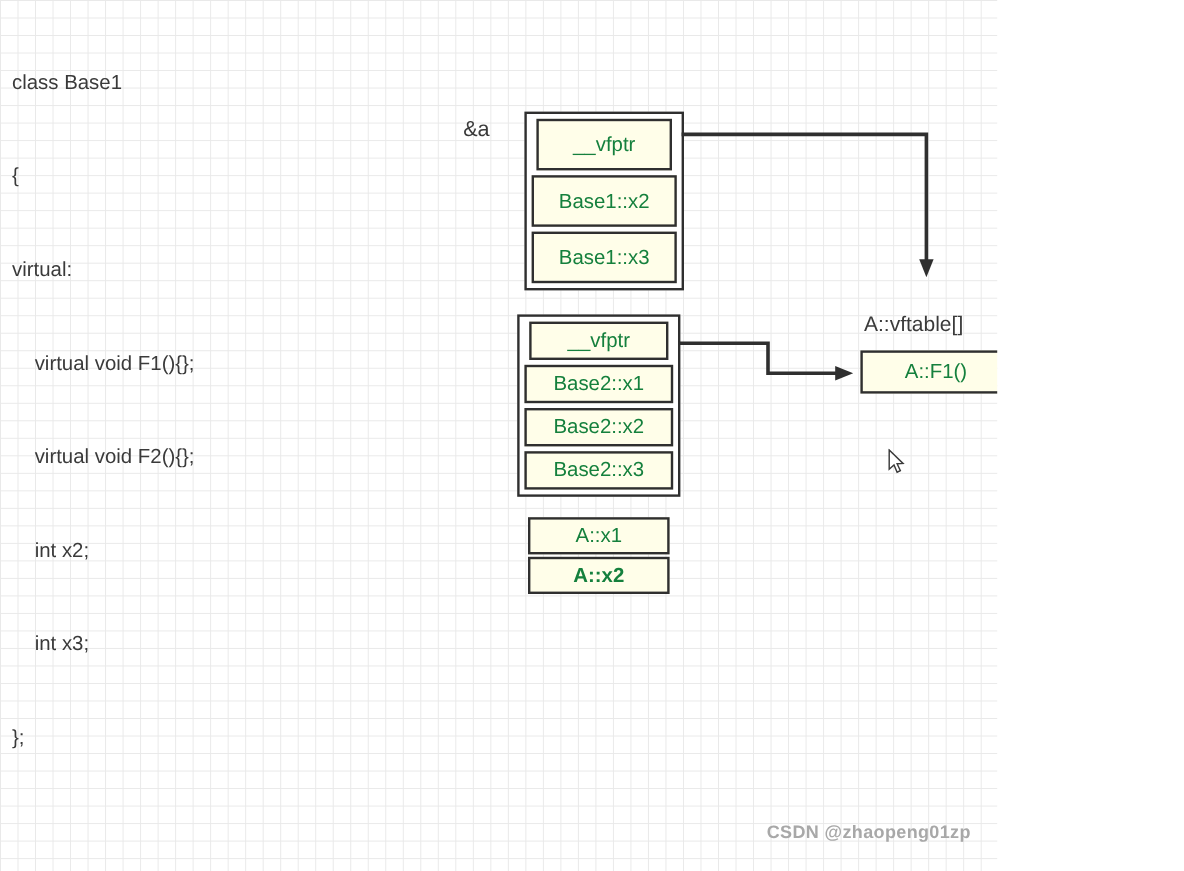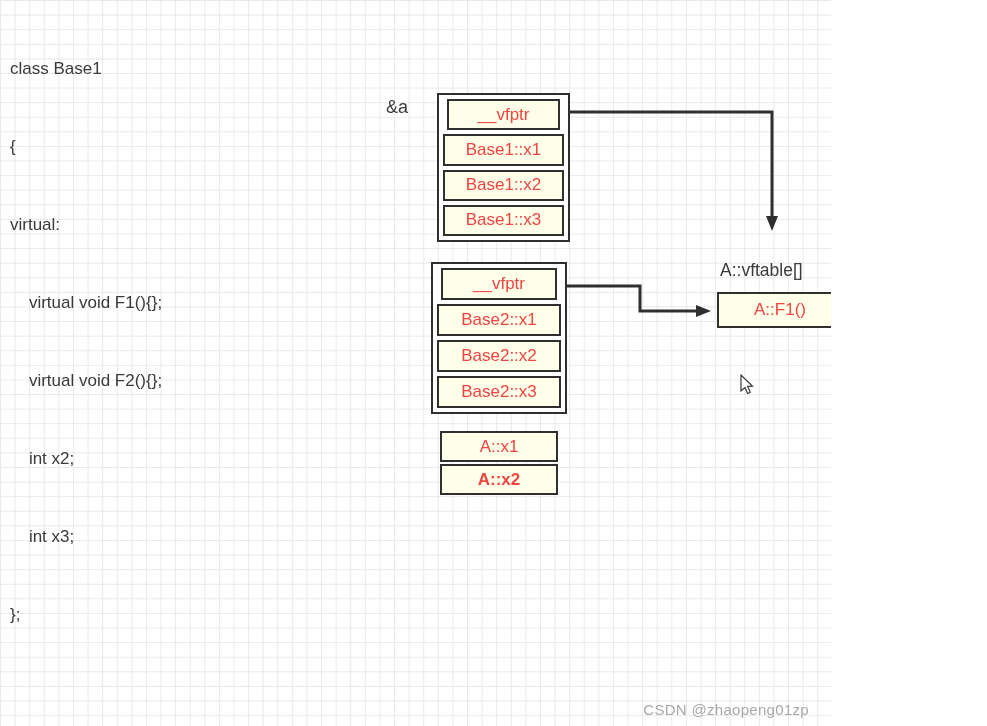--- a/index.html
+++ b/index.html
@@ -46,21 +46,21 @@
     display: flex;
     flex-direction: column;
     gap: 4px;
   }
   .group-base1 { left: 437px; top: 93px; width: 133px; height: 149px; }
   .group-base2 { left: 431px; top: 262px; width: 136px; height: 152px; }
 
   .cell {
     border: 2px solid #2f2f2f;
     background: #fffee9;
-    color: #ef4444;
+    color: #15803d;
     font-size: 17px;
     display: flex;
     align-items: center;
     justify-content: center;
     flex: 1;
   }
   .cell.narrow { margin: 0 4px; }
 
   .standalone {
     position: absolute;
@@ -91,24 +91,25 @@
   .arrows-layer, .cursor-layer {
     position: absolute;
     left: 0; top: 0;
     pointer-events: none;
   }
   .cursor-layer { left: 738px; top: 374px; }
 
   .watermark {
     position: absolute;
     right: 22px;
-    bottom: 8px;
+    bottom: 24px;
     font-size: 15px;
     color: #a8a8a8;
     letter-spacing: 0.3px;
+    font-weight: bold;
   }
 </style>
 </head>
 <body>
 
 <div class="canvas">
 
   <div class="code">
     <div class="code-line">class Base1</div>
     <div class="code-line">{</div>
@@ -136,21 +137,20 @@
     
     
     
     
   </div>
 
   <div class="amp-label">&amp;a</div>
 
   <div class="group group-base1">
     <div class="cell narrow">__vfptr</div>
-    <div class="cell">Base1::x1</div>
     <div class="cell">Base1::x2</div>
     <div class="cell">Base1::x3</div>
   </div>
 
   <div class="group group-base2">
     <div class="cell narrow">__vfptr</div>
     <div class="cell">Base2::x1</div>
     <div class="cell">Base2::x2</div>
     <div class="cell">Base2::x3</div>
   </div>

